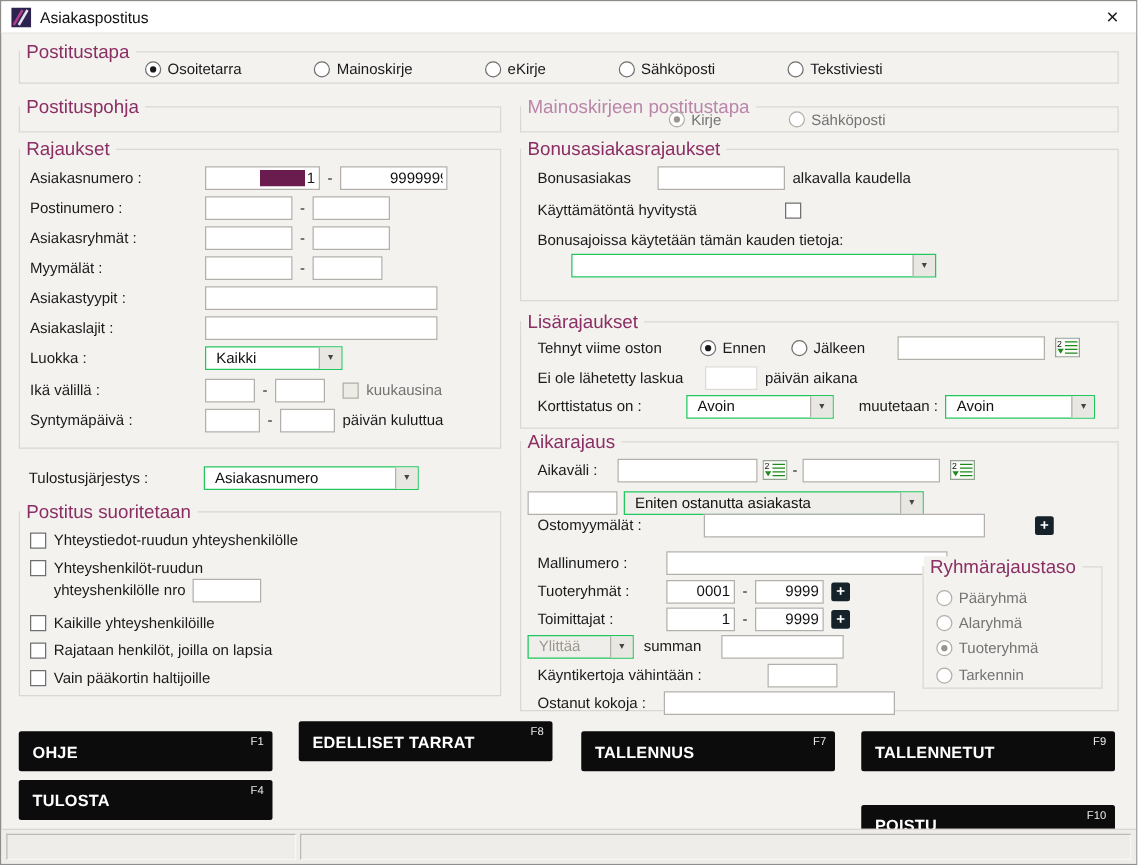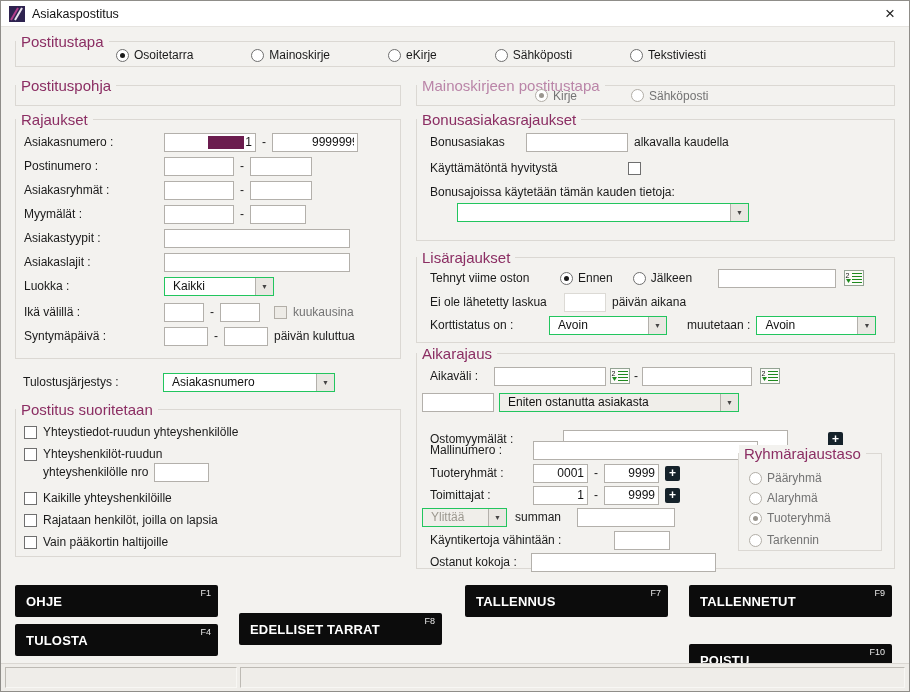--- a/index.html
+++ b/index.html
@@ -304,21 +304,21 @@
     </div>
 
     <div class="arow" style="left:5px;top:38px;gap:5px;">
       <input class="inp" style="width: 72px;" value="">
       <span class="dd" style="width:240px;background:#F0EEEA;">
         <span>Eniten ostanutta asiakasta</span>
         <span class="arrowbox">▼</span>
       </span>
     </div>
 
-    <div class="arow" style="left:13px;top:75px;gap:36px;">
+    <div class="arow" style="left:13px;top:56px;gap:36px;">
       <span style="width:97px;">Ostomyymälät :</span>
       <input class="inp" style="width: 225px;" value="">
       <span class="plusbtn" style="margin-left:4px;">+</span>
     </div>
 
     <div class="arow" style="left:13px;top:86px;">
       <span style="width:97px;">Mallinumero :</span>
       <input class="inp" style="width: 225px;" value="">
     </div>
 
@@ -383,21 +383,21 @@
           <span class="radio dis"></span>
           <span>Tarkennin</span>
         </span>
     </div>
   </div>
 
   <div class="btn" style="left:14px;top:584px;">
     <span class="bl">OHJE</span>
     <span class="fk">F1</span>
   </div>
-  <div class="btn" style="left:238px;top:612px;">
+  <div class="btn" style="left:238px;top:576px;">
     <span class="bl">EDELLISET TARRAT</span>
     <span class="fk">F8</span>
   </div>
   <div class="btn" style="left:464px;top:584px;">
     <span class="bl">TALLENNUS</span>
     <span class="fk">F7</span>
   </div>
   <div class="btn" style="left:688px;top:584px;">
     <span class="bl">TALLENNETUT</span>
     <span class="fk">F9</span>

